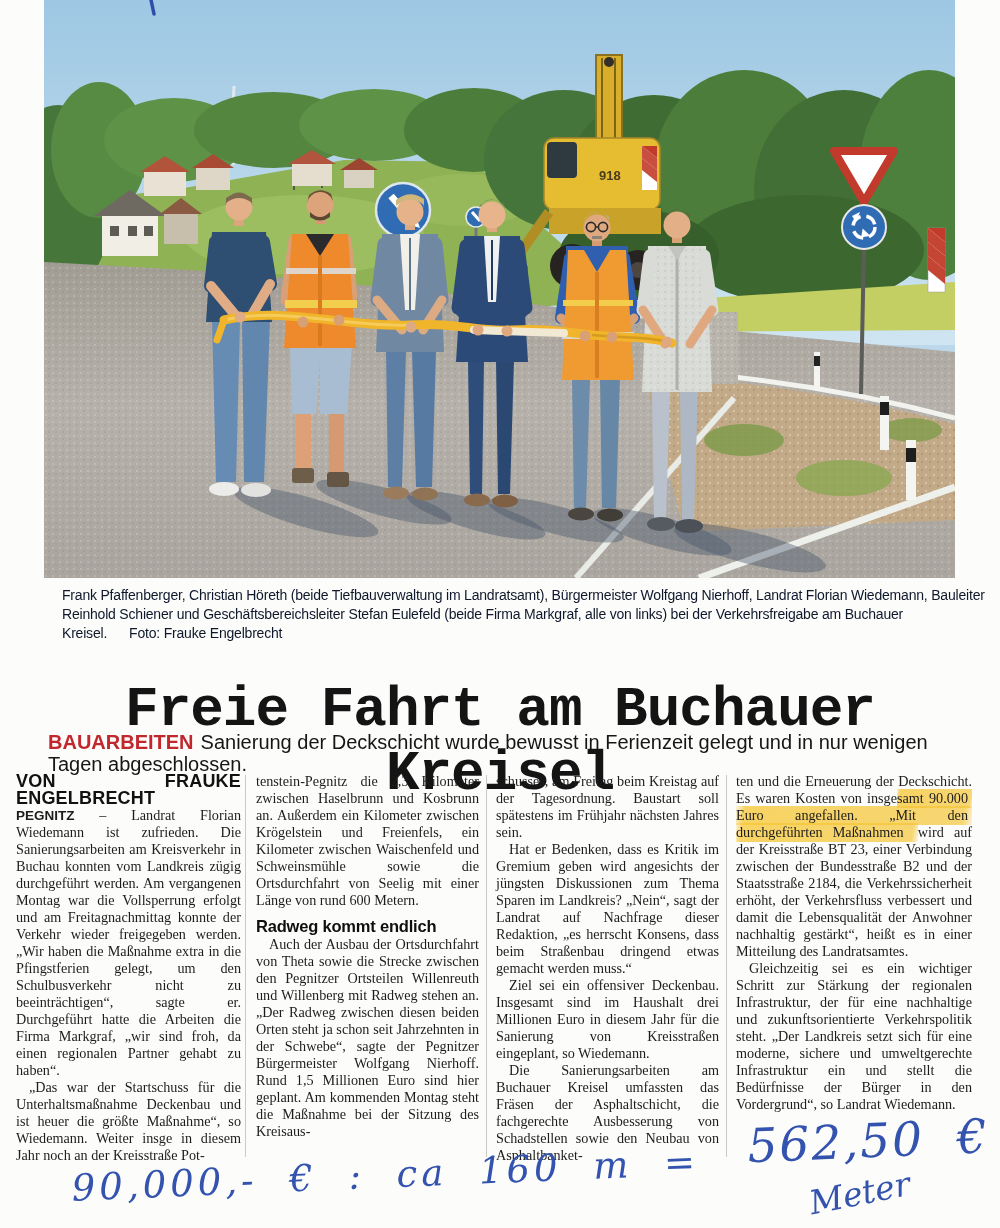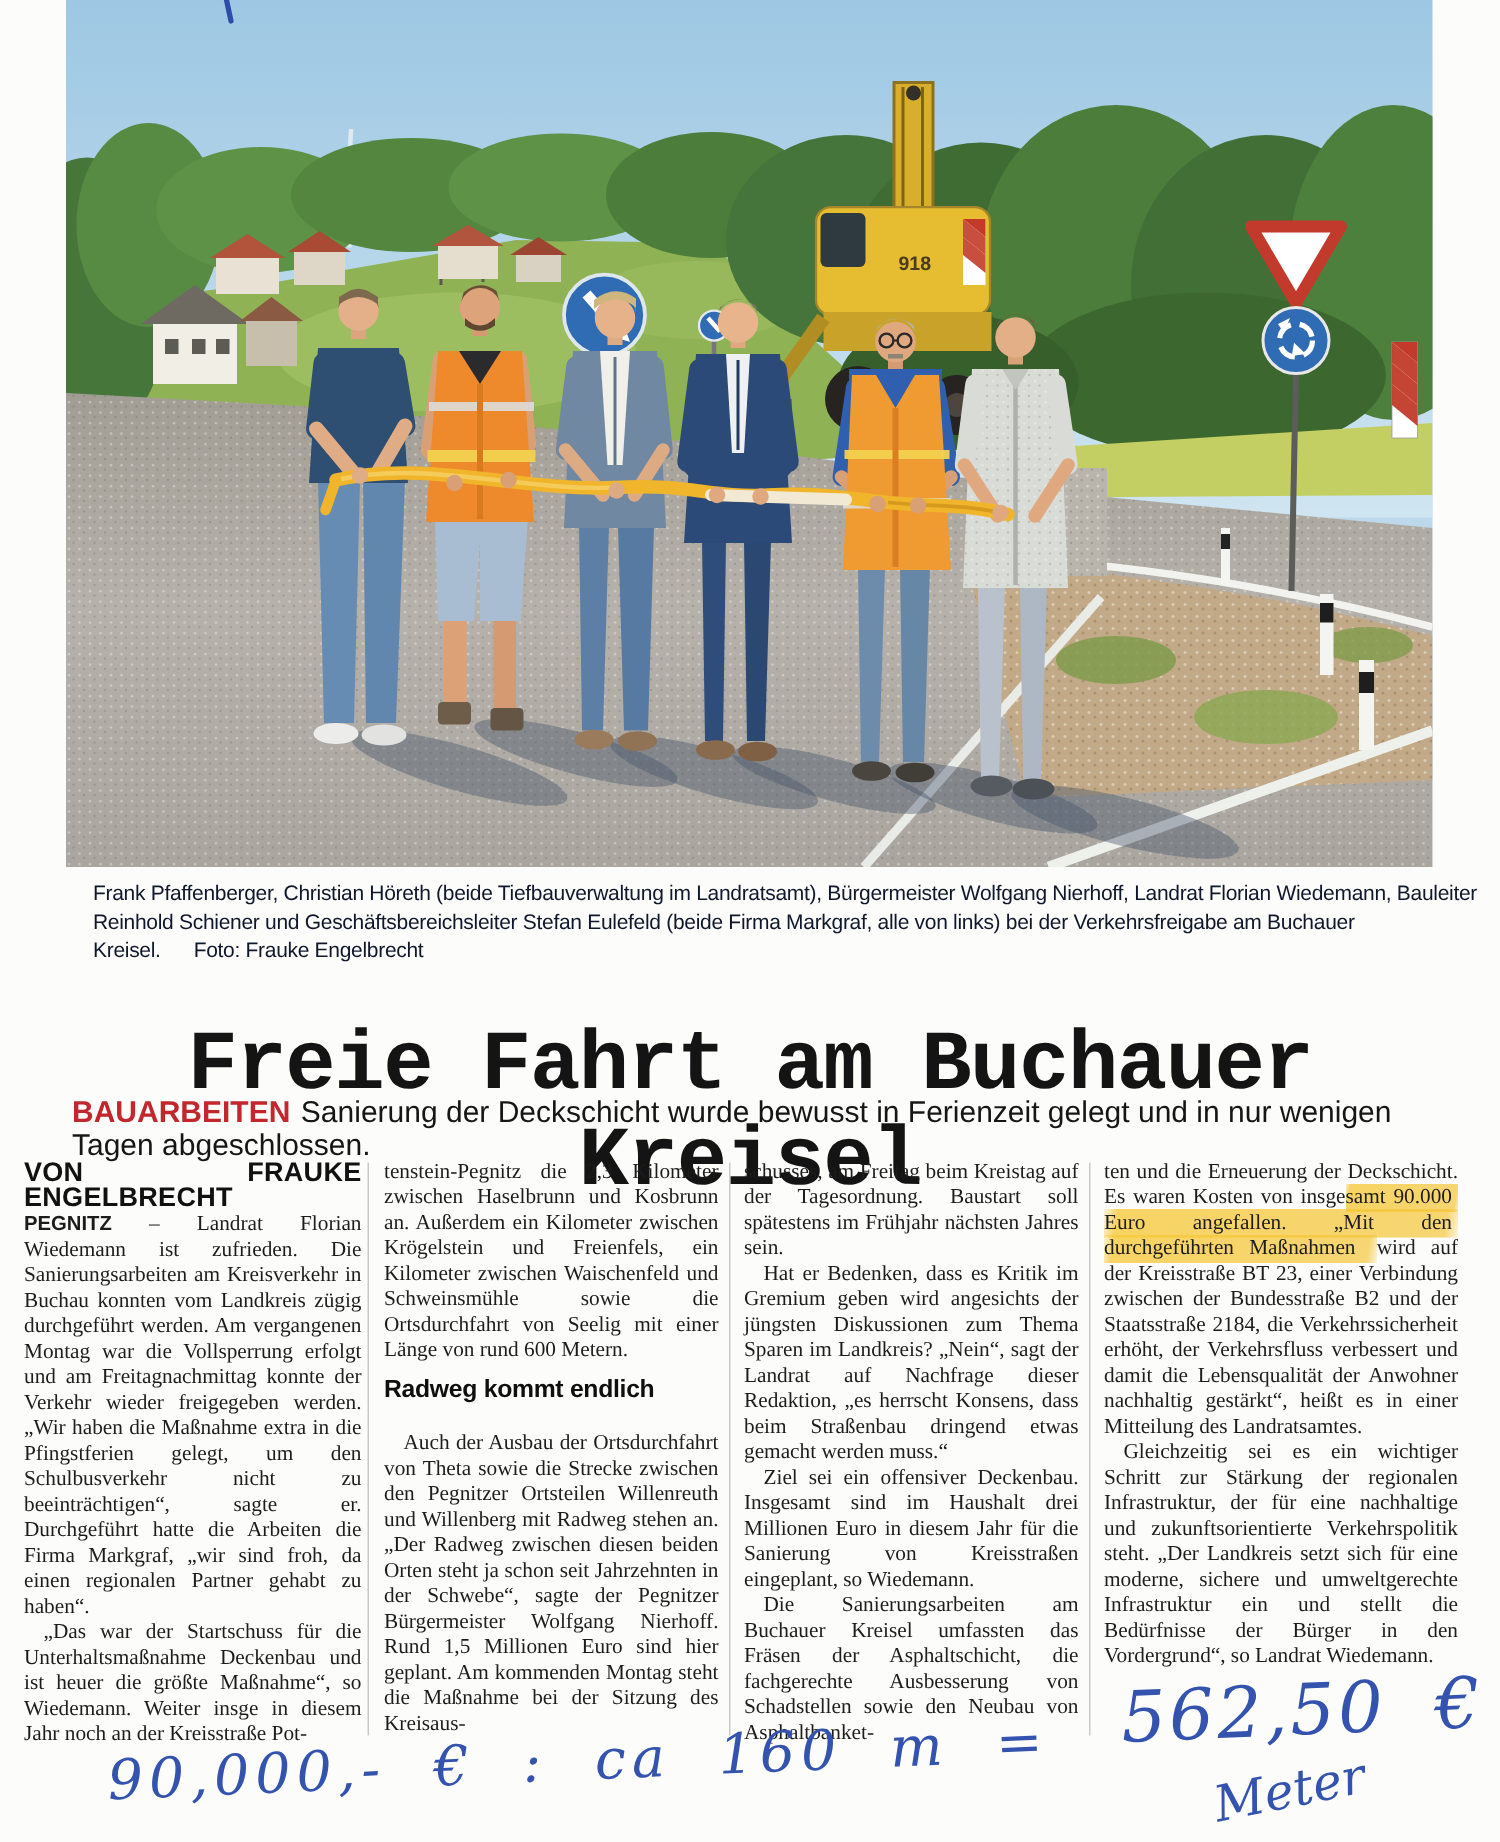--- a/index.html
+++ b/index.html
@@ -27,21 +27,21 @@
   .col2{left:256px;width:223px;}
   .col3{left:496px;width:223px;}
   .col4{left:736px;width:236px;}
   .colrule{position:absolute;top:2px;height:382px;width:1px;background:#c9c9c5;}
   .byline{font-family:"Liberation Sans",sans-serif;font-weight:bold;font-size:18px;
           letter-spacing:.2px;margin:0 0 14px 0;color:#111;}
   .col p{margin:0;}
   .col p.ind{text-indent:13px;}
   .lead{font-family:"Liberation Sans",sans-serif;font-weight:bold;font-size:13.5px;}
   .subhead{font-family:"Liberation Sans",sans-serif;font-weight:bold;font-size:16.5px;
-           margin:9px 0 19px 0;color:#0f0f0f;letter-spacing:-.2px;}
+           margin:9px 0 1px 0;color:#0f0f0f;letter-spacing:-.2px;}
   .hl{background:linear-gradient(100deg, rgba(246,200,56,.15) 0%, rgba(246,200,56,.78) 4%,
        rgba(244,196,50,.68) 96%, rgba(246,200,56,.15) 100%);
       box-decoration-break:clone;-webkit-box-decoration-break:clone;padding:1px 4px 2px 0;}
   
   .handwriting{position:absolute;left:72px;top:1138px;width:890px;height:90px;
                transform:rotate(-2.4deg);color:#3353ae;
                font-family:"DejaVu Serif",serif;font-style:italic;white-space:nowrap;word-spacing:16px;}
   .hw1{font-size:37px;letter-spacing:4px;}
   .hw2{font-size:47px;letter-spacing:2px;position:relative;top:-10px;margin-left:28px;}
   .hw4{position:absolute;right:52px;top:50px;font-size:33px;transform:rotate(-9deg);}

